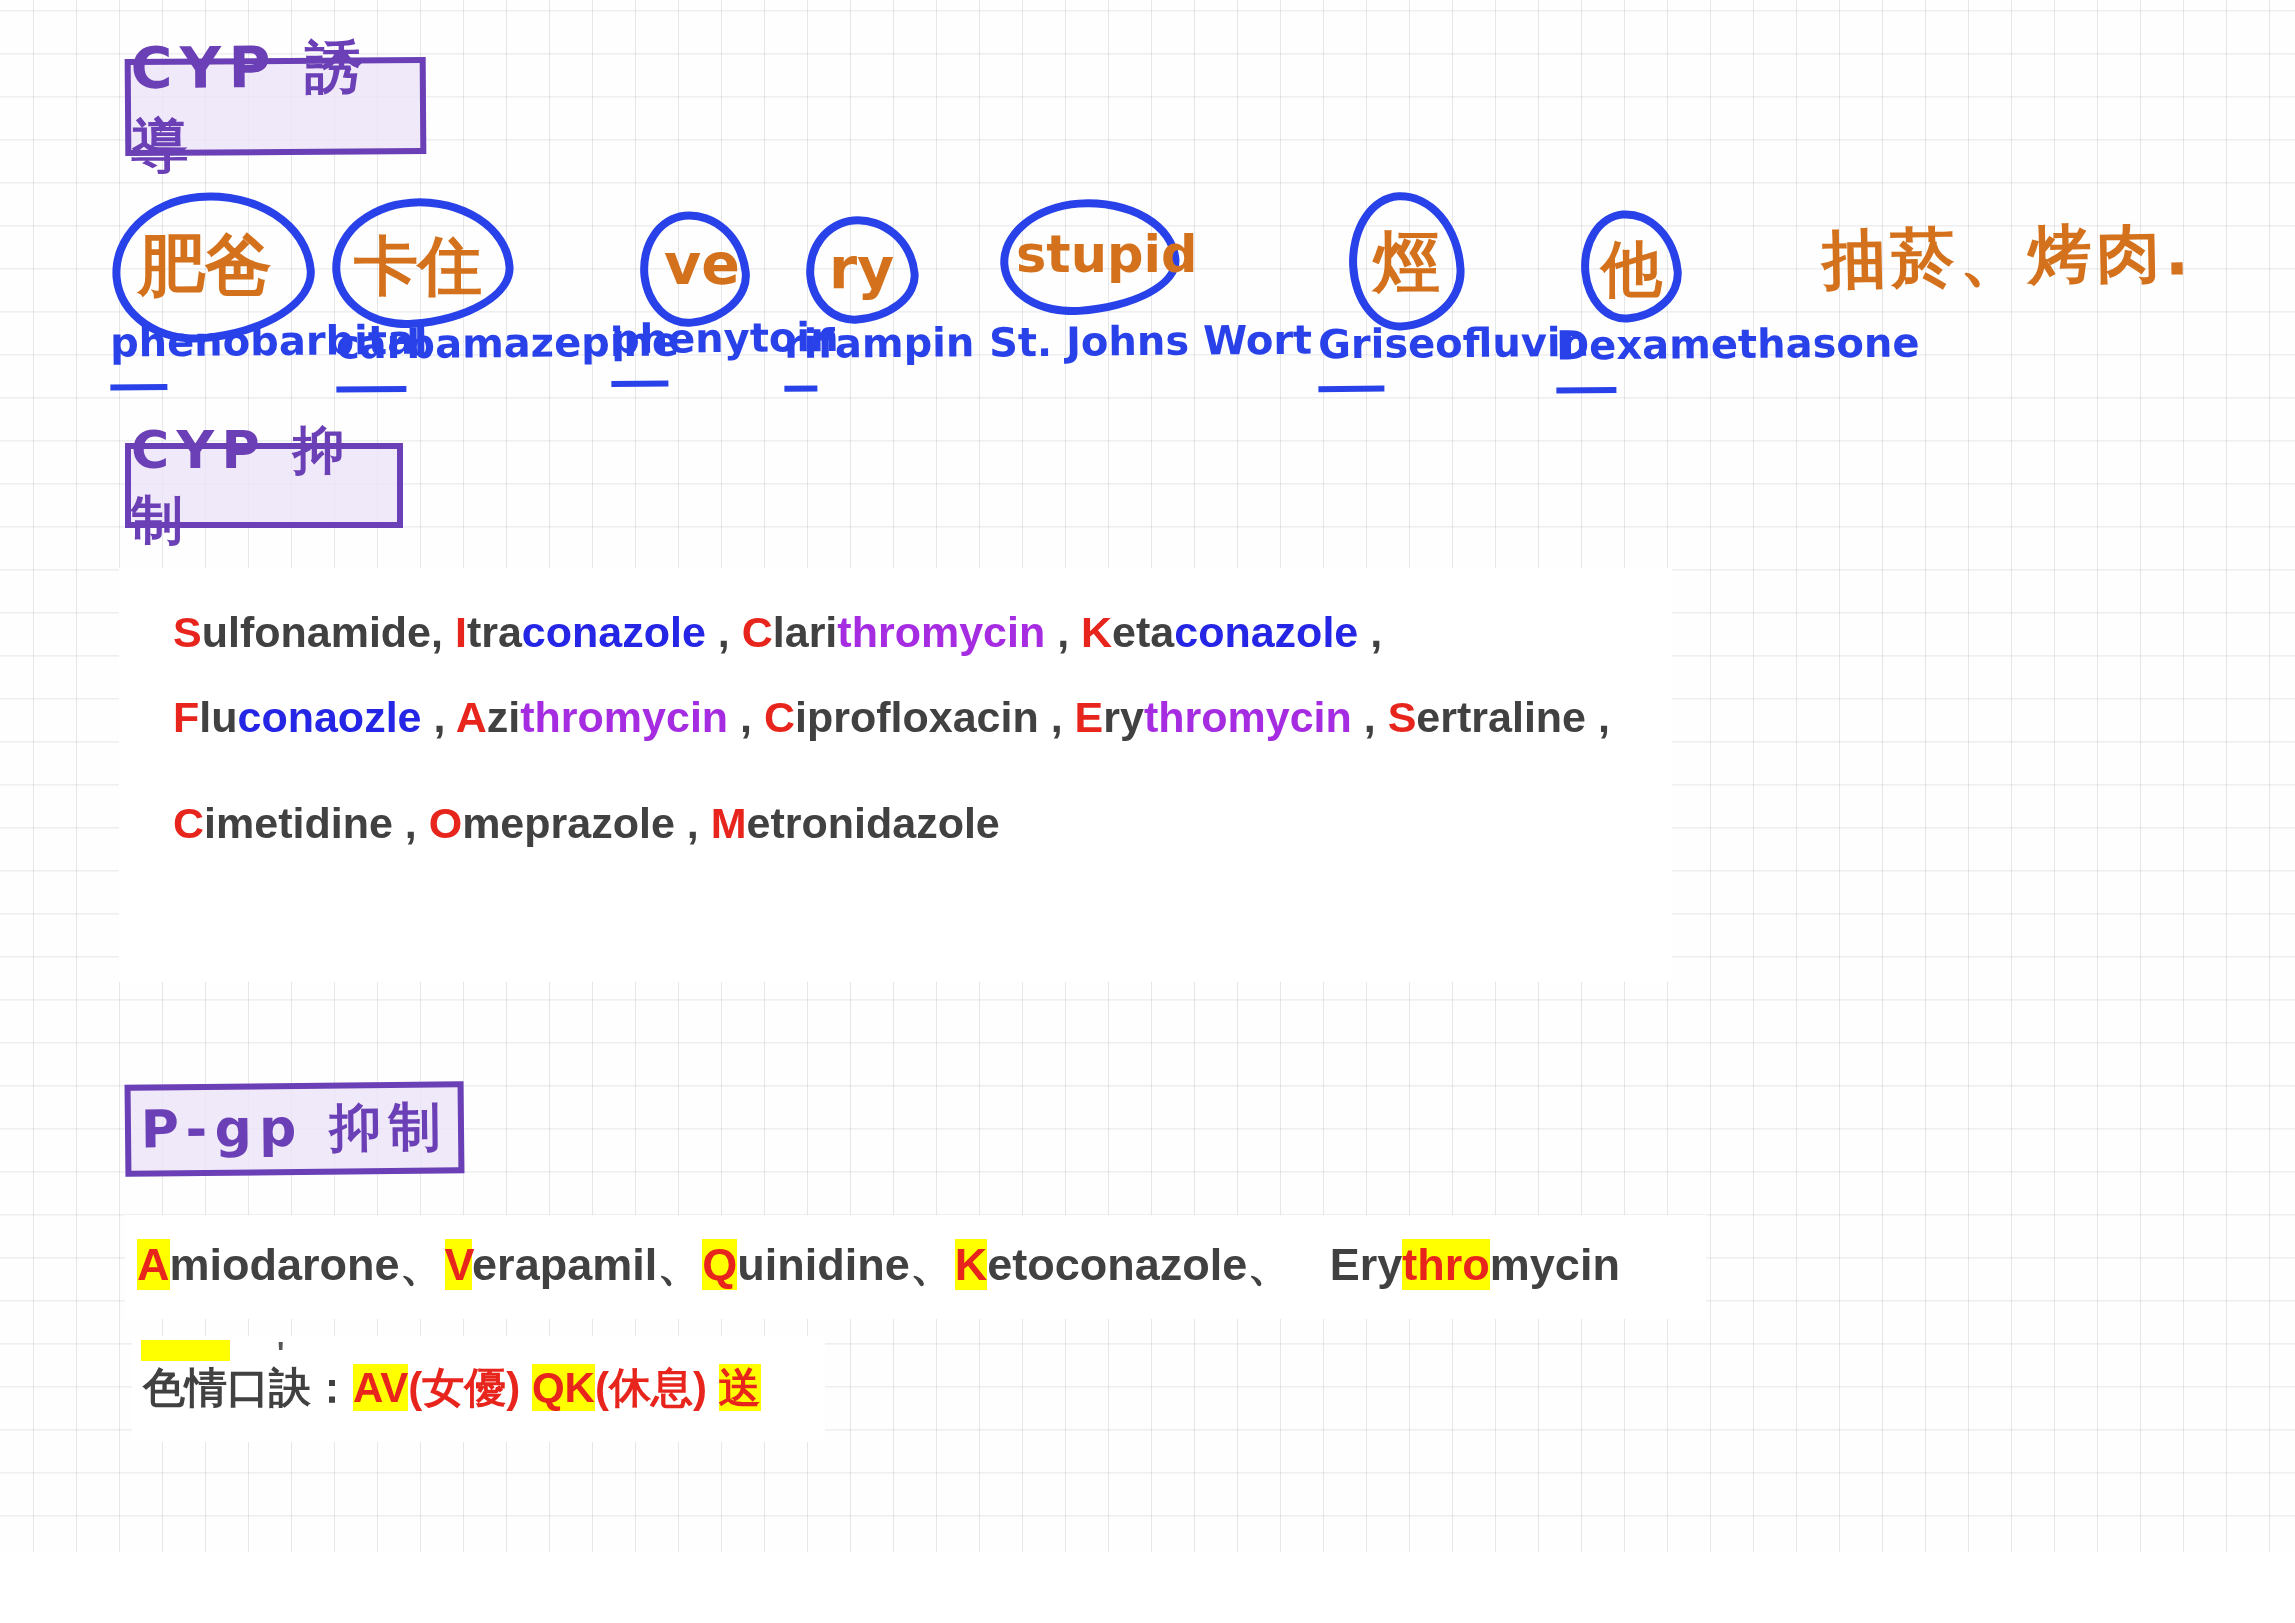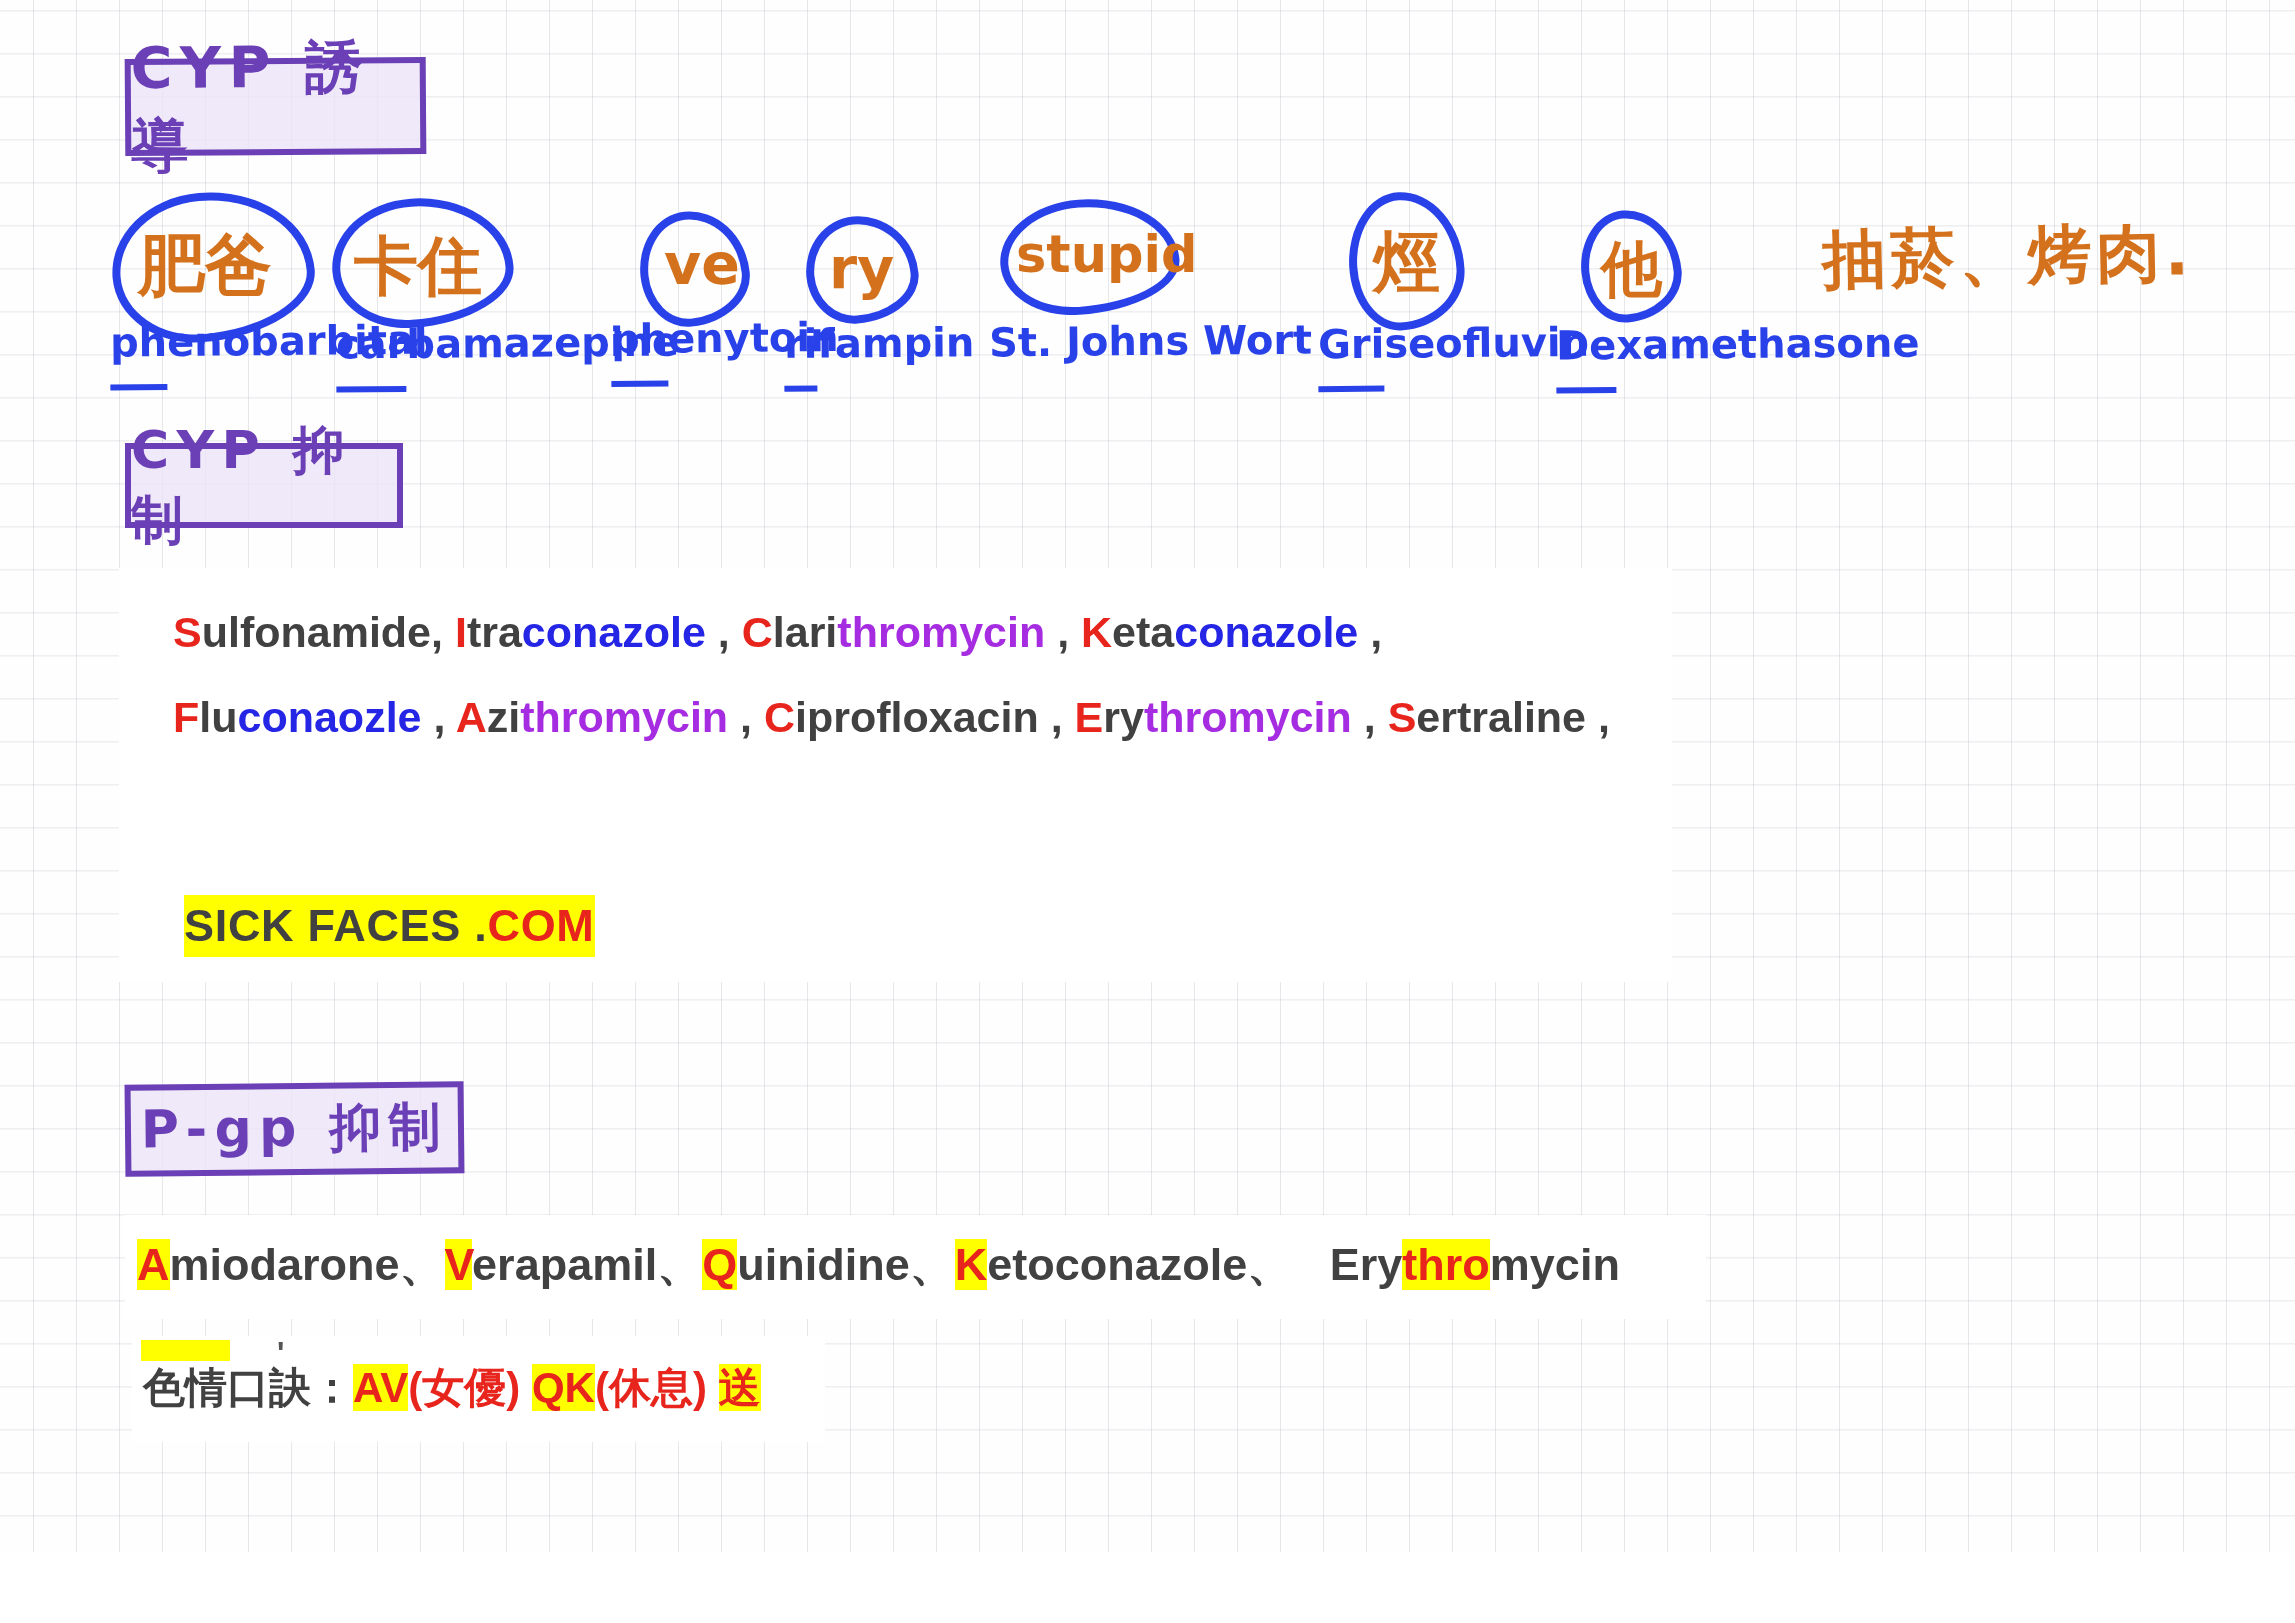--- a/index.html
+++ b/index.html
@@ -164,21 +164,21 @@
 
   <span class="side-note">抽菸、烤肉.</span>
 
   <div class="title-box box-inhibition">
     <span>CYP 抑制</span>
   </div>
 
   <div class="paste paste-cyp"></div>
   <div class="typed-line tl1"><span class="c-red">S</span><span class="c-dark">ulfonamide,</span><span class="c-dark"> </span><span class="c-red">I</span><span class="c-dark">tra</span><span class="c-blue">conazole</span><span class="c-dark"> , </span><span class="c-red">C</span><span class="c-dark">lari</span><span class="c-magenta">thromycin</span><span class="c-dark"> , </span><span class="c-red">K</span><span class="c-dark">eta</span><span class="c-blue">conazole</span><span class="c-dark"> ,</span></div>
   <div class="typed-line tl2"><span class="c-red">F</span><span class="c-dark">lu</span><span class="c-blue">conaozle</span><span class="c-dark"> , </span><span class="c-red">A</span><span class="c-dark">zi</span><span class="c-magenta">thromycin</span><span class="c-dark"> , </span><span class="c-red">C</span><span class="c-dark">iprofloxacin</span><span class="c-dark"> , </span><span class="c-red">E</span><span class="c-dark">ry</span><span class="c-magenta">thromycin</span><span class="c-dark"> , </span><span class="c-red">S</span><span class="c-dark">ertraline</span><span class="c-dark"> ,</span></div>
-  <div class="typed-line tl4"><span class="c-dark hl">SICK FACES .</span><span class="c-red hl">COM</span></div>
+  <div class="typed-line tl3"><span class="c-red">C</span><span class="c-dark">imetidine</span><span class="c-dark"> , </span><span class="c-red">O</span><span class="c-dark">meprazole</span><span class="c-dark"> , </span><span class="c-red">M</span><span class="c-dark">etronidazole</span></div>
 
   <div class="title-box box-pgp">
     <span>P-gp 抑制</span>
   </div>
 
   <div class="paste paste-pgp"></div>
   <div class="typed-line tl-pgp"><span class="c-red hl">A</span><span class="c-dark">miodarone</span><span class="c-dark">、</span><span class="c-red hl">V</span><span class="c-dark">erapamil</span><span class="c-dark">、</span><span class="c-red hl">Q</span><span class="c-dark">uinidine</span><span class="c-dark">、</span><span class="c-red hl">K</span><span class="c-dark">etoconazole</span><span class="c-dark">、</span><span class="c-dark">   </span><span class="c-dark">Ery</span><span class="c-red hl">thro</span><span class="c-dark">mycin</span></div>
 
   <div class="paste paste-mnemo"></div>
   <div class="mini-hl"></div>

